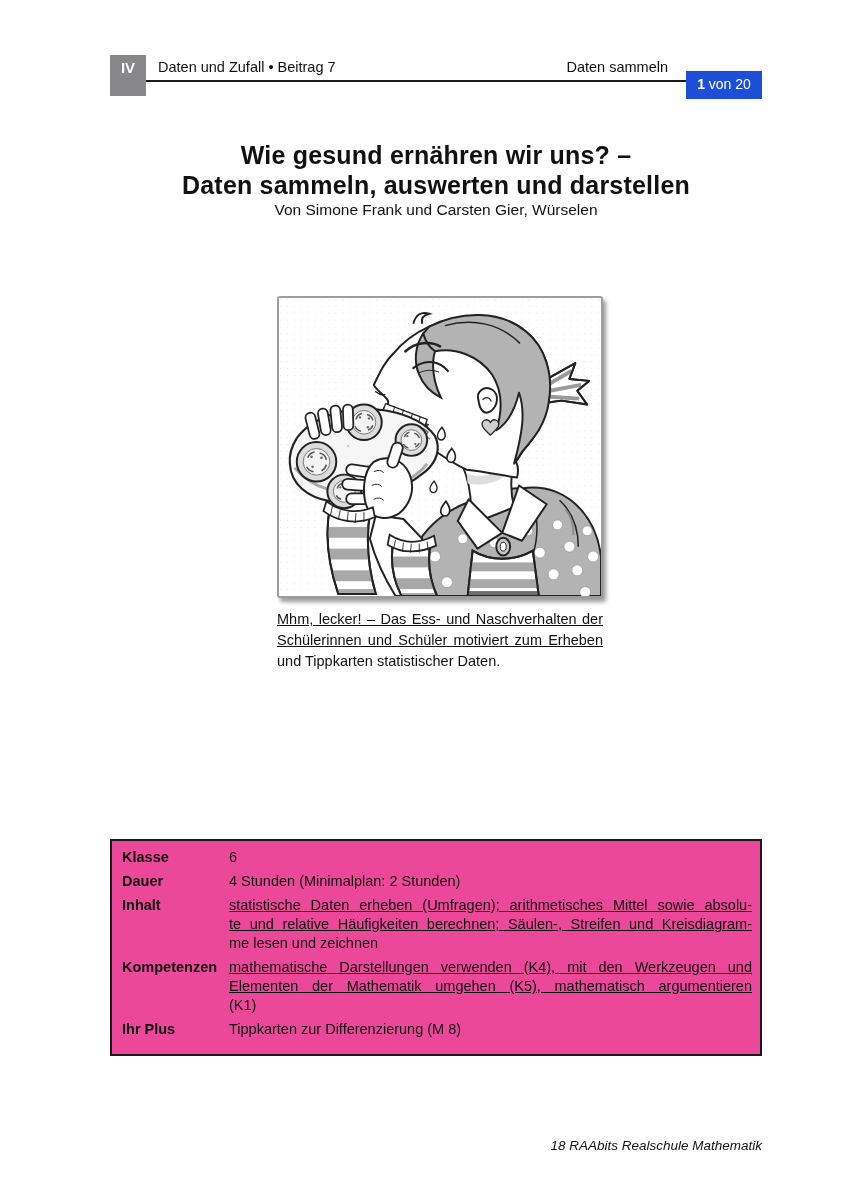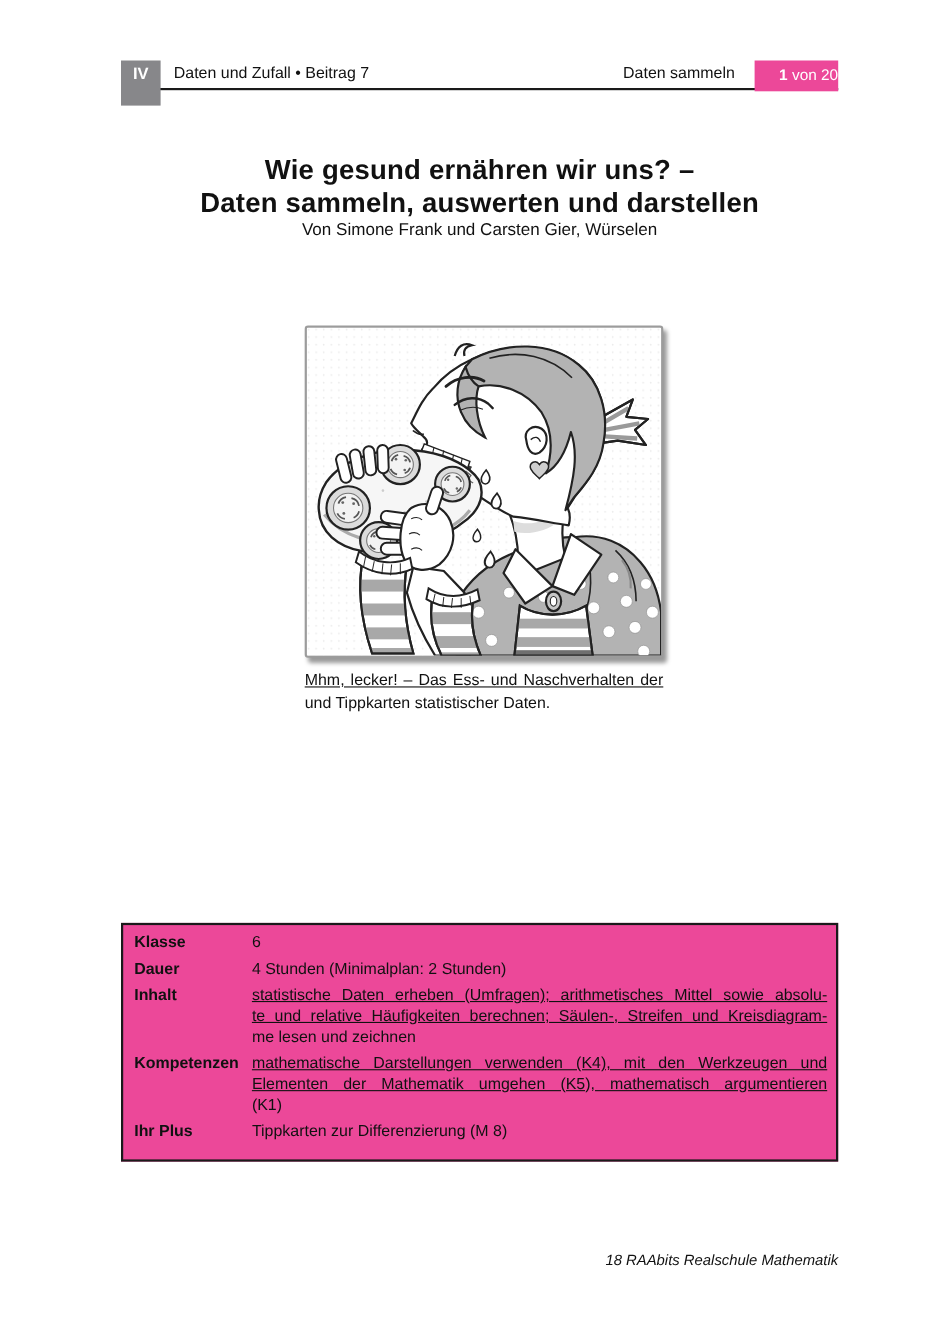--- a/index.html
+++ b/index.html
@@ -11,22 +11,22 @@
   
   .header { position:absolute; left:110px; top:55px; width:652px; height:32px; font-size:14.5px; }
   .header-rule { position:absolute; left:0; top:25px; width:652px; height:2px; background:#1a1a1a; }
   .sec-badge {
     position:absolute; left:0; top:0; width:36px; height:41px; background:#87878a;
     color:#fff; font-weight:bold; font-size:15px; text-align:center; line-height:25px;
   }
   .topic { position:absolute; left:48px; top:0; height:25px; line-height:25px; }
   .subtopic { position:absolute; right:94px; top:0; height:25px; line-height:25px; }
   .page-ind {
-    position:absolute; right:0; top:0; width:76px; height:28px; background:#ec4899;
-    color:#fff; font-size:14px; text-align:right; line-height:27px;
+    position:absolute; right:0; top:16px; width:76px; height:28px; background:#1d4ed8;
+    color:#fff; font-size:14px; text-align:center; line-height:27px;
   }
   .page-ind b { font-weight:bold; }
 
   
   .title { position:absolute; left:110px; top:140px; width:652px; text-align:center;
            font-weight:bold; font-size:25px; line-height:30px; letter-spacing:0.2px; }
   .byline { position:absolute; left:110px; top:201px; width:652px; text-align:center; font-size:15.5px; }
 
   
   .figure {
@@ -265,20 +265,21 @@
         <path d="M0,-6 C3,-2 4.5,1.5 2.5,5 C1,7.5 -2.5,7.5 -4,5 C-6,1.5 -3.5,-2 0,-6 Z" transform="translate(165,137)"></path>
         <path d="M0,-6 C3,-2 4.5,1.5 2.5,5 C1,7.5 -2.5,7.5 -4,5 C-6,1.5 -3.5,-2 0,-6 Z" transform="translate(175,159) scale(1.1)"></path>
         <path d="M0,-6 C3,-2 4.5,1.5 2.5,5 C1,7.5 -2.5,7.5 -4,5 C-6,1.5 -3.5,-2 0,-6 Z" transform="translate(157,191) scale(0.9)"></path>
         <path d="M0,-6 C3,-2 4.5,1.5 2.5,5 C1,7.5 -2.5,7.5 -4,5 C-6,1.5 -3.5,-2 0,-6 Z" transform="translate(169,213) scale(1.15)"></path>
       </g>
     </svg>
   </div>
 
   <div class="caption">
     <div class="just">Mhm, lecker! – Das Ess- und Naschverhalten der</div>
+    <div class="just">Schülerinnen und Schüler motiviert zum Erheben</div>
     <div>und Tippkarten statistischer Daten.</div>
   </div>
 
   <div class="info-table">
     <div class="trow">
       <div class="tlabel">Klasse</div>
       <div class="tvalue">
         <div>6</div>
       </div>
     </div>

